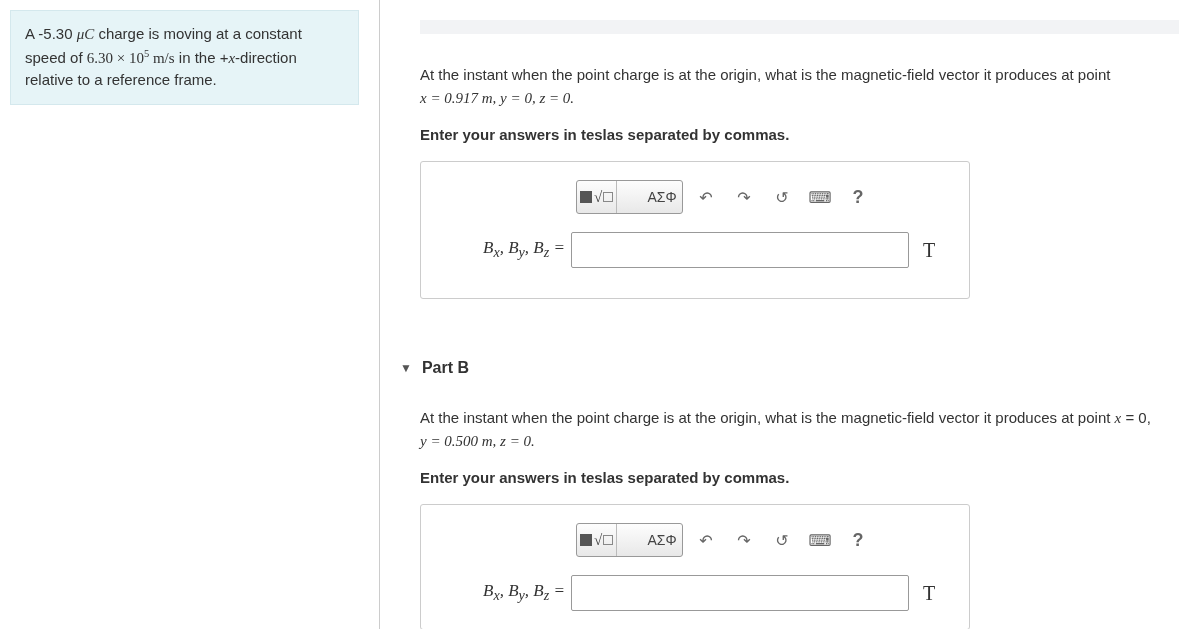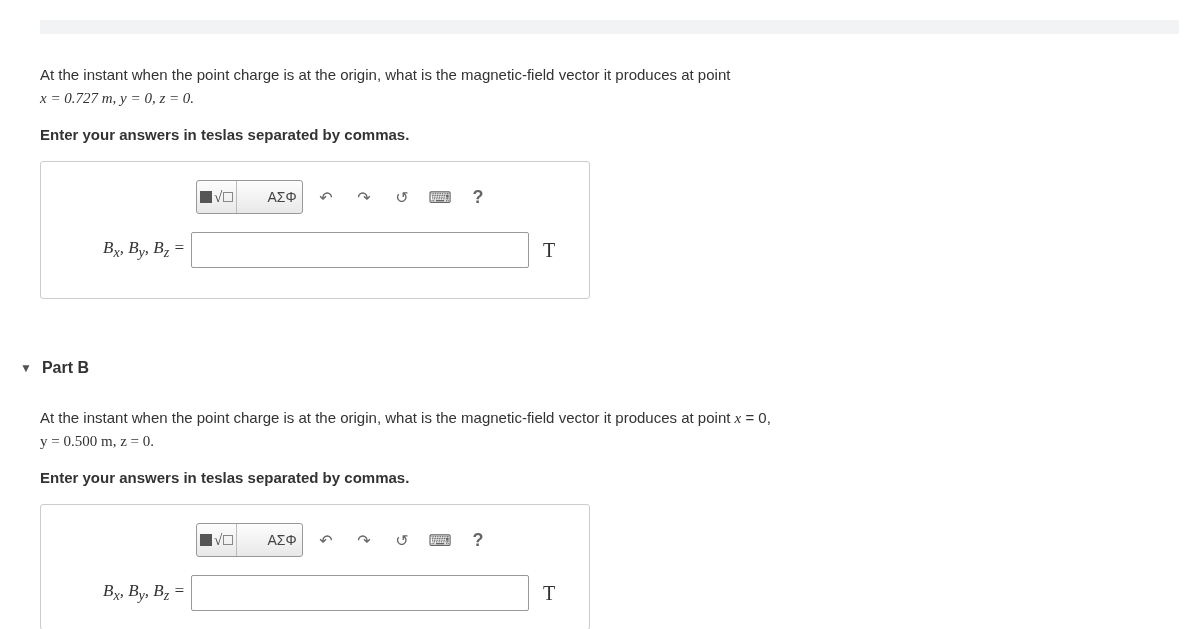--- a/index.html
+++ b/index.html
@@ -27,28 +27,33 @@
   .serif { font-family:'Times New Roman', serif; }
   sup { font-size:0.7em; }
   .rect-icon { width:12px; height:12px; background:#555; display:inline-block; margin-right:2px; vertical-align:middle; }
   .sqrt-icon { font-family:'Times New Roman', serif; font-size:15px; position:relative; }
   .sqrt-box { display:inline-block; border:1px solid #888; width:10px; height:10px; margin-left:1px; vertical-align:baseline; }
 </style>
 </head>
 <body>
 
 <div class="page">
+  <div class="left-col">
+    <div class="problem-box">
+      <span>A -5.30 </span><span class="serif" style="font-style:italic">μC</span><span> charge is moving at a constant speed of </span><span class="serif">6.30 × 10</span><sup class="serif">5</sup><span class="serif"> m/s</span><span> in the +</span><span class="serif" style="font-style:italic">x</span><span>-direction relative to a reference frame.</span>
+    </div>
+  </div>
 
   <div class="right-col">
     <div class="blue-bar"></div>
 
     <div>
       <div class="prompt">
         <span>At the instant when the point charge is at the origin, what is the magnetic-field vector it produces at point </span><br>
-        <span class="serif" style="font-style:italic">x = 0.727 m, y = 0, z = 0.</span>
+        <span class="serif" style="font-style:italic">x = 0.917 m, y = 0, z = 0.</span>
       </div>
       <div class="instruct">Enter your answers in teslas separated by commas.</div>
 
       <div class="answer-box">
         <div class="toolbar">
           <div class="tool-group">
             <div class="tool-btn">
               <span class="rect-icon"></span>
               <span class="sqrt-icon">√<span class="sqrt-box"></span></span>
             </div>
@@ -71,21 +76,21 @@
     </div>
 
     <div class="part-header">
       <span class="chev">▼</span>
       <span>Part B</span>
     </div>
 
     <div>
       <div class="prompt">
         <span>At the instant when the point charge is at the origin, what is the magnetic-field vector it produces at point </span><span class="serif" style="font-style:italic">x</span> = 0,<br>
-        <span class="serif" style="">y = 0.500 m, z = 0.</span>
+        <span class="serif" style="font-style:italic">y = 0.500 m, z = 0.</span>
       </div>
       <div class="instruct">Enter your answers in teslas separated by commas.</div>
 
       <div class="answer-box" style="padding-bottom:18px;">
         <div class="toolbar">
           <div class="tool-group">
             <div class="tool-btn">
               <span class="rect-icon"></span>
               <span class="sqrt-icon">√<span class="sqrt-box"></span></span>
             </div>

